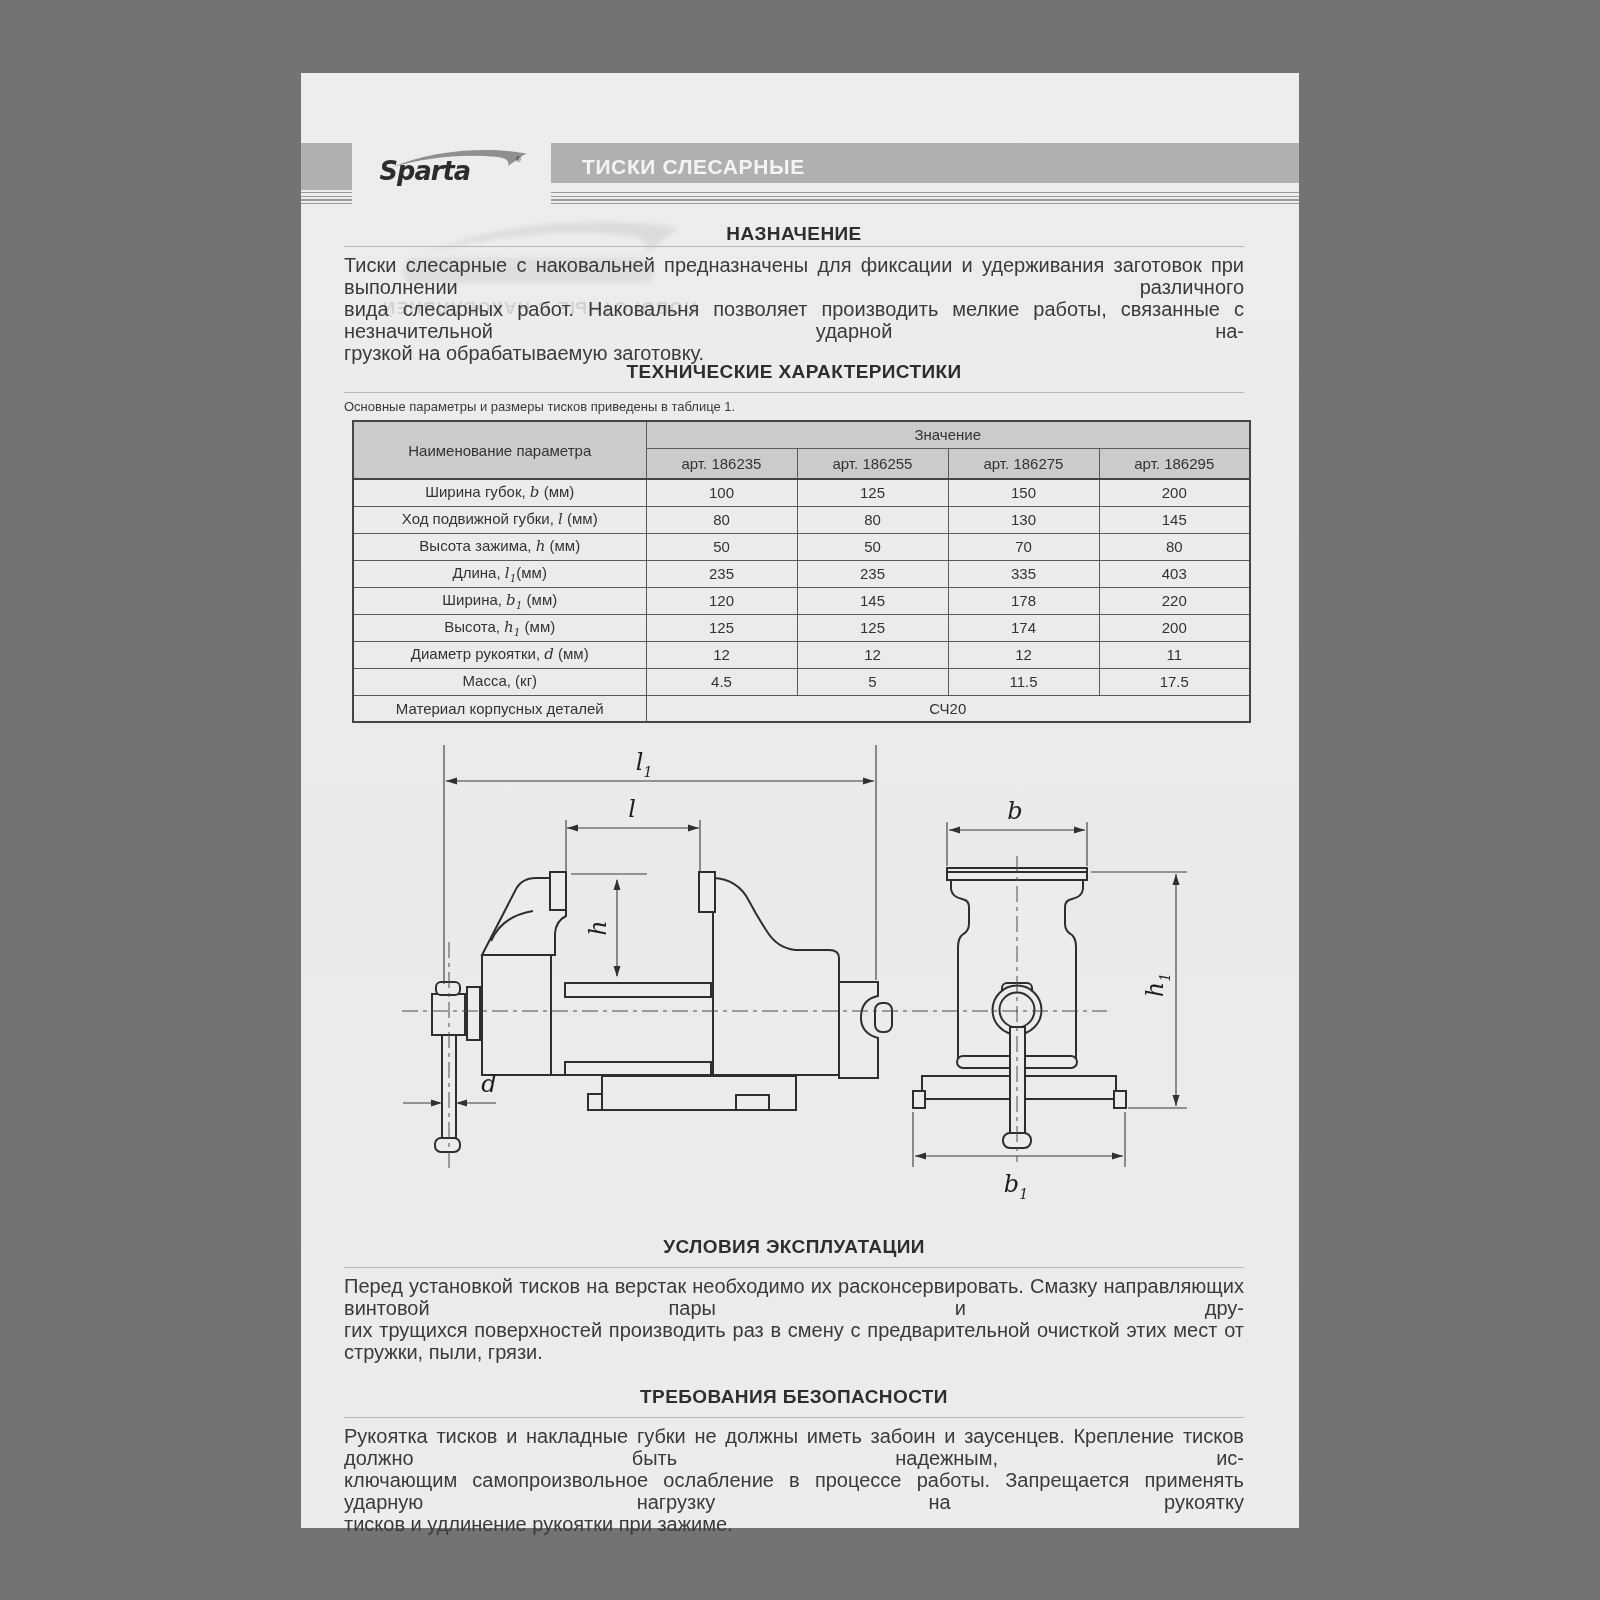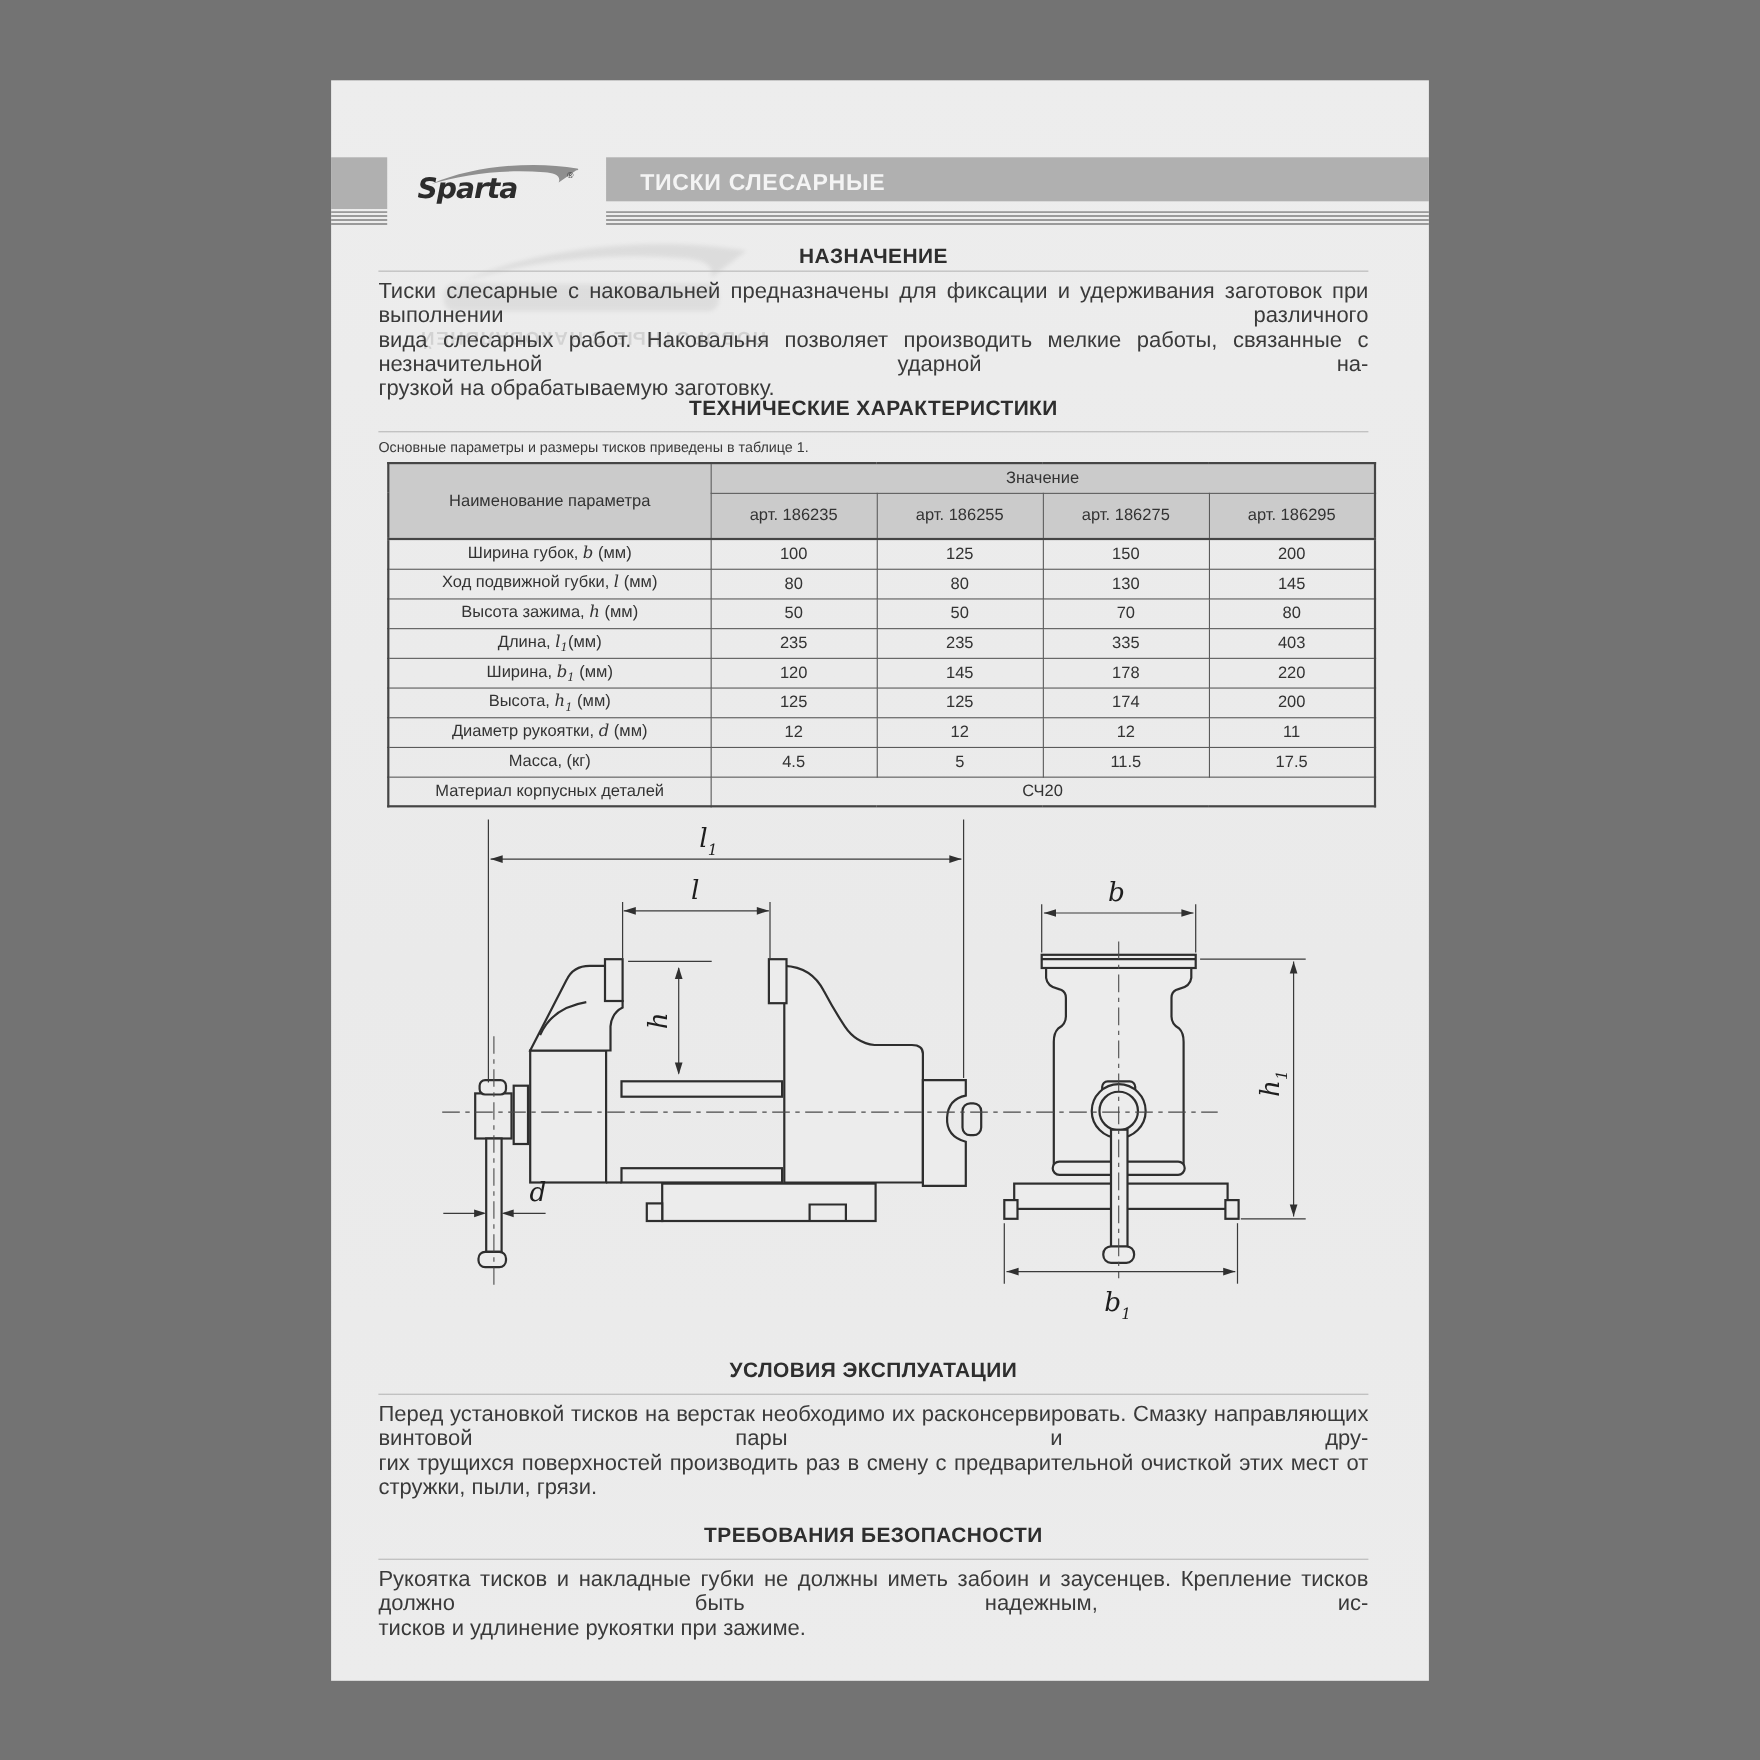--- a/index.html
+++ b/index.html
@@ -33,21 +33,21 @@
   .para{position:absolute;left:43px;width:900px;font-size:20px;line-height:22px;color:var(--text);}
   .para div{text-align:justify;text-align-last:justify;}
   .para div:last-child{text-align-last:left;}
   .note{position:absolute;left:43px;width:900px;font-size:13px;color:var(--text);}
   
   .spec-table{position:absolute;left:51px;top:347px;width:897px;border-collapse:collapse;
     table-layout:fixed;font-size:15px;color:#333;border:2px solid #454545;}
   .spec-table td,.spec-table th{border:1px solid #5a5a5a;text-align:center;vertical-align:middle;padding:0 4px;font-weight:normal;}
   .spec-table thead th{background:var(--thbg);font-weight:normal;}
   .spec-table thead{border-bottom:2px solid #454545;}
-  tr.rh1{height:27px;} tr.rh2{height:42px;} .spec-table tbody tr{height:27px;} tr.mat{height:25px;}
+  tr.rh1{height:27px;} tr.rh2{height:31px;} .spec-table tbody tr{height:27px;} tr.mat{height:25px;}
   .sym{font-family:"DejaVu Serif",serif;font-style:italic;}
   sub.sym{font-size:10.5px;}
   
   .drawing{position:absolute;left:93px;top:662px;width:800px;height:475px;}
   .ln{stroke:var(--line);stroke-width:2;fill:#ececec;}
   .ln2{stroke:var(--line);stroke-width:2;fill:none;}
   .dim{stroke:#3a3a3a;stroke-width:1.1;fill:none;}
   .cl{stroke:#4a4a4a;stroke-width:1;stroke-dasharray:16 5 4 5;fill:none;}
   .ah{fill:#303030;stroke:none;}
   .dlabel{font-family:"DejaVu Serif",serif;font-style:italic;font-size:24px;fill:#1e1e1e;}
@@ -270,17 +270,18 @@
     <div class="rule" style="top:1194px;"></div>
     <div class="para" style="top:1202px;">
         <div>Перед установкой тисков на верстак необходимо их расконсервировать.  Смазку направляющих винтовой пары и дру-</div>
         <div>гих трущихся поверхностей производить раз в смену с предварительной очисткой этих мест от стружки, пыли, грязи.</div>
       </div>
 
     <div class="sec-title" style="top:1313px;">ТРЕБОВАНИЯ БЕЗОПАСНОСТИ</div>
     <div class="rule" style="top:1344px;"></div>
     <div class="para" style="top:1352px;">
         <div>Рукоятка тисков и накладные губки не должны иметь забоин и заусенцев.  Крепление тисков должно быть надежным, ис-</div>
+        <div>ключающим самопроизвольное ослабление в процессе работы. Запрещается применять ударную нагрузку на рукоятку</div>
         <div>тисков и удлинение рукоятки при зажиме.</div>
       </div>
 
   </div>
 </div>
 
 </body></html>

